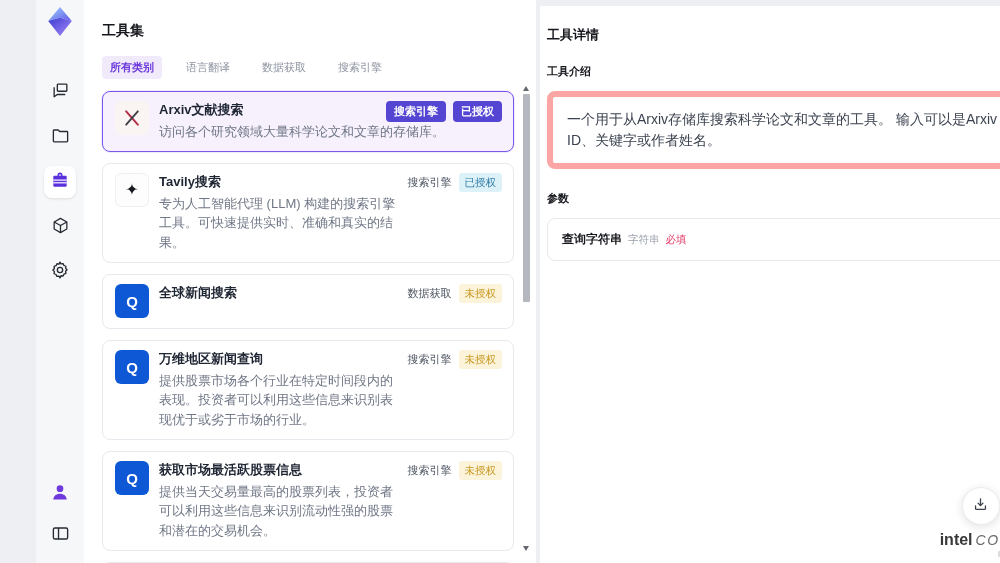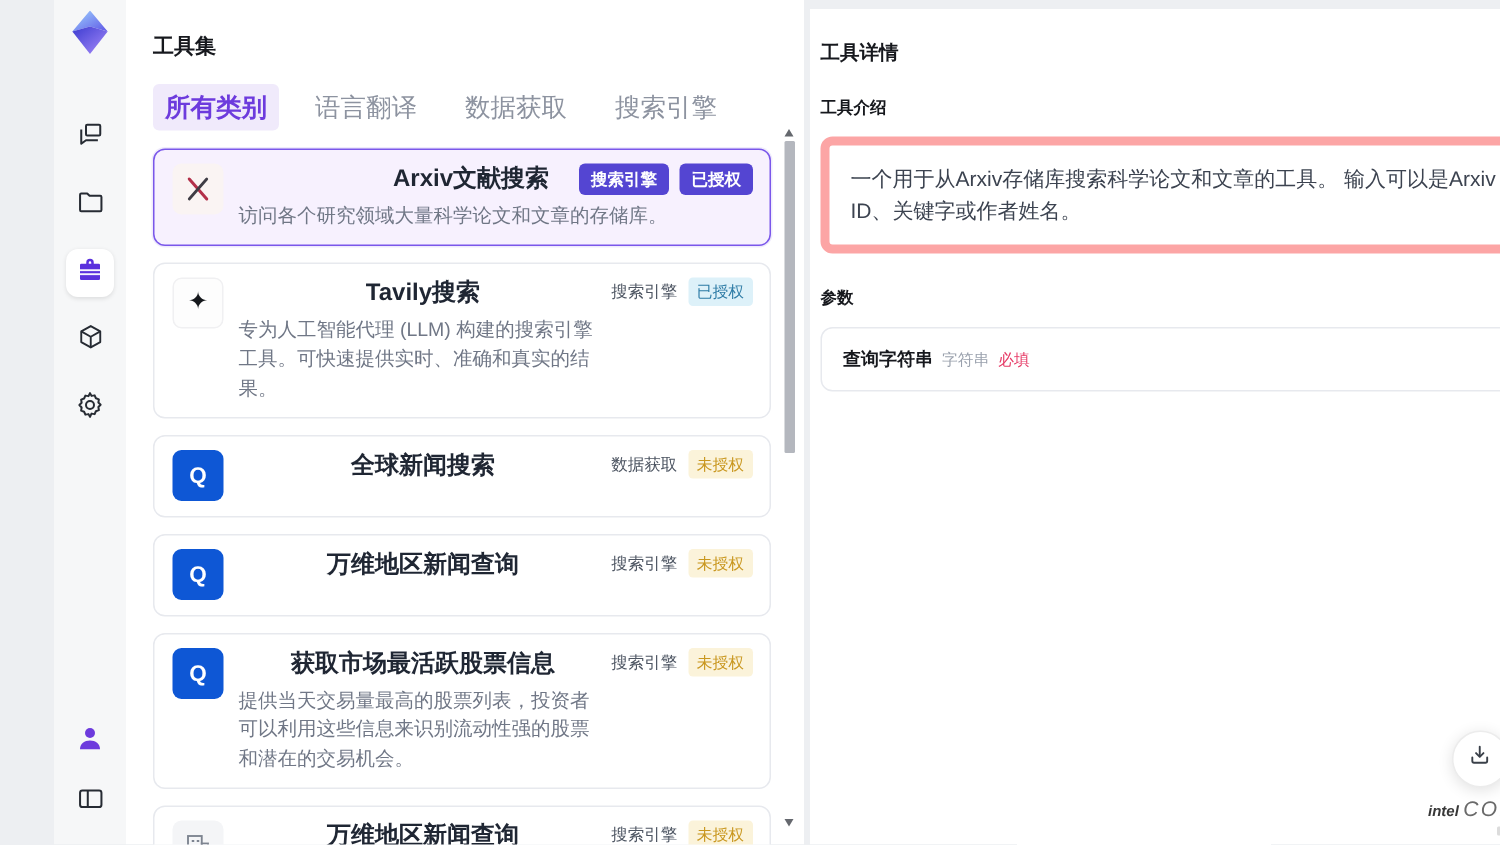--- a/index.html
+++ b/index.html
@@ -15,38 +15,38 @@
   .nav-btn.active{background:#fff;box-shadow:0 1px 3px rgba(0,0,0,.10);}
   .sidebar-bottom{margin-top:auto;margin-bottom:12px;display:flex;flex-direction:column;gap:9px;align-items:center;}
 
   
   .main{flex:1;display:flex;gap:4px;min-width:0;}
   .panel-left{width:452px;flex-shrink:0;background:#fff;padding:12px 22px 0 18px;position:relative;}
   .panel-right{flex:1;background:#fff;margin-top:6px;padding:12px 7px;position:relative;}
 
   .pl-title{font-size:14px;font-weight:bold;margin:10px 0 16px;}
   .tabs{display:flex;gap:16px;align-items:center;margin-bottom:12px;}
-  .tab{background:none;border:none;font-size:17px;color:#8d93a0;padding:4px 8px;cursor:pointer;
+  .tab{background:none;border:none;font-size:11px;color:#8d93a0;padding:4px 8px;cursor:pointer;
        font-family:Liberation Mono, monospace;border-radius:4px;}
   .tab.active{background:#f0eafb;color:#6d3bdd;font-weight:bold;}
 
   .tool-list{margin-top:2px;}
   .tool-card{position:relative;display:flex;gap:10px;align-items:flex-start;background:#fff;
     border:1px solid #e7e9ee;border-radius:8px;padding:9px 12px 10px;margin-bottom:11px;cursor:pointer;}
   .tool-card.selected{border:1.5px solid #7a57ea;background:#f7f1fe;box-shadow:0 0 0 1px rgba(122,87,234,.12);}
   .tool-icon{width:34px;height:34px;border-radius:6px;display:flex;align-items:center;justify-content:center;flex-shrink:0;overflow:hidden;}
   .tool-icon.arxiv{background:#faf4f3;}
   .tool-icon.tavily{background:#fdfdfd;border:1px solid #f0f0f2;}
   .tool-icon.news{background:var(--news-blue,#0e57d5);}
   .tool-icon.building{background:#f4f5f7;}
   .qmark{color:#fff;font-weight:bold;font-size:15px;}
   .star{font-size:16px;color:#15181c;line-height:1;}
   .tool-body{width:246px;}
   .selected .tool-body{width:310px;}
-  .tool-title{font-size:16px;font-weight:bold;color:#1f2633;line-height:1.35;text-align:center;}
+  .tool-title{font-size:13px;font-weight:bold;color:#1f2633;line-height:1.35;}
   .tool-desc{font-size:13px;color:#707786;line-height:1.5;margin-top:3px;}
   .tool-badges{position:absolute;top:9px;right:11px;display:flex;gap:7px;align-items:center;}
   .cat{font-size:11px;color:#4d5562;}
   .auth{font-size:10.5px;padding:2.5px 6px;border-radius:3px;}
   .auth.ok{background:var(--auth-bg,#ddf1f9);color:var(--auth-tx,#2e7ca6);}
   .auth.no{background:var(--unauth-bg,#fbf3da);color:var(--unauth-tx,#c9971f);}
   .selected .cat,.selected .auth{background:var(--accent,#5445d2);color:#fff;font-size:11px;
     font-weight:bold;padding:3px 8px;border-radius:4px;}
 
   
@@ -66,21 +66,21 @@
   .param-name{font-size:12px;font-weight:bold;}
   .param-type{font-size:10.5px;color:#9aa1ad;}
   .param-req{font-size:10.5px;color:var(--req,#e63a66);}
   .param-desc{font-size:11px;color:#4b5260;margin-top:8px;}
 
   
   .corner{position:absolute;right:14px;bottom:6px;display:flex;flex-direction:column;align-items:center;}
   .dl-btn{width:38px;height:38px;border-radius:50%;background:#fff;border:1px solid #ececec;
     box-shadow:0 2px 10px rgba(0,0,0,.12);display:flex;align-items:center;justify-content:center;cursor:pointer;}
   .brand{margin-top:6px;line-height:1.1;}
-  .intel{font-weight:bold;font-size:10px;color:#383838;font-style:italic;}
+  .intel{font-weight:bold;font-size:16px;color:#383838;}
   .core{font-size:14px;color:#6a6a6a;letter-spacing:1.5px;margin-left:3px;text-transform:uppercase;font-style:italic;}
   .brand-sub{width:24px;height:6px;background:#dcdcdc;border-radius:1px;margin:2px 0 0 auto;}
 </style>
 </head>
 <body>
 
 <div class="app">
 
   <aside class="sidebar">
     <div class="logo">
@@ -216,20 +216,21 @@
       <span class="cat">数据获取</span>
       <span class="auth no">未授权</span>
     </div>
   </div>
           <div class="tool-card">
     <div class="tool-icon news">
               <span class="qmark">Q</span>
             </div>
     <div class="tool-body">
       <div class="tool-title">万维地区新闻查询</div>
+      <div class="tool-desc">提供股票市场各个行业在特定时间段内的表现。投资者可以利用这些信息来识别表现优于或劣于市场的行业。</div>
     </div>
     <div class="tool-badges">
       <span class="cat">搜索引擎</span>
       <span class="auth no">未授权</span>
     </div>
   </div>
           <div class="tool-card">
     <div class="tool-icon news">
               <span class="qmark">Q</span>
             </div>

